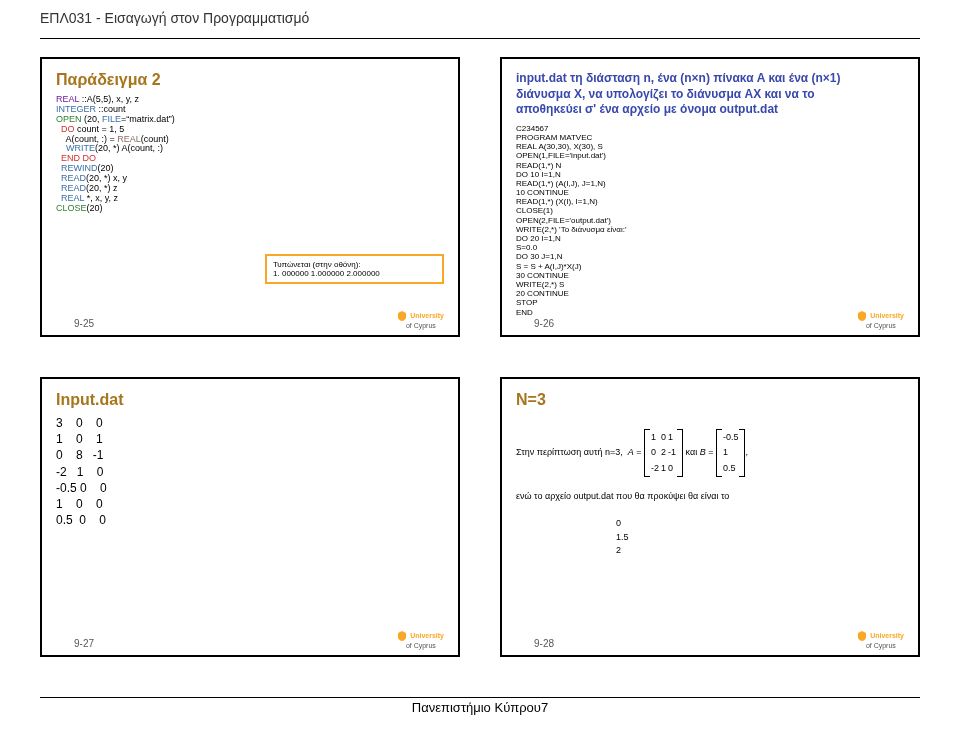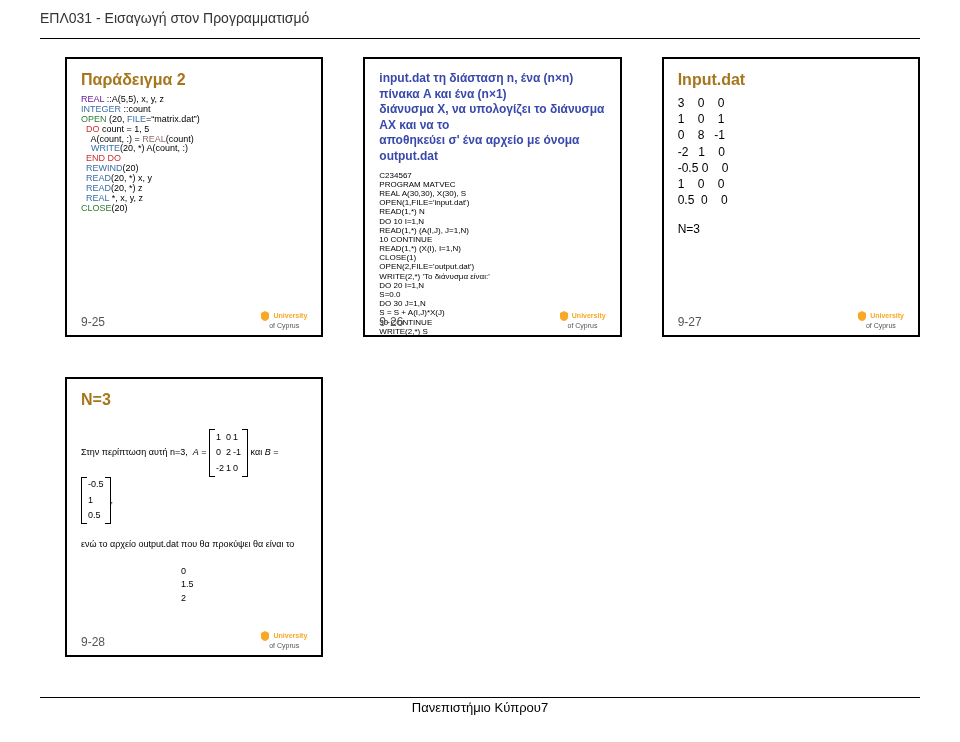--- a/index.html
+++ b/index.html
@@ -16,24 +16,23 @@
   }
   .header {
     font-size: 14px;
     color: #333;
     border-bottom: 1px solid #000;
     padding-bottom: 12px;
     margin-bottom: 18px;
   }
   .slides-grid {
     display: grid;
-    grid-template-columns: 1fr 1fr 1fr;
+    grid-template-columns: 1fr 1fr;
     gap: 40px 40px;
     margin-bottom: 40px;
-    margin-left: 25px;
   }
   .slide {
     border: 2px solid #000;
     background: #fff;
     position: relative;
     padding: 12px 14px 8px;
     box-sizing: border-box;
     height: 280px;
     font-size: 9px;
     color: #000;
@@ -61,22 +60,22 @@
     padding: 4px 6px;
     font-size: 8px;
     margin-top: 40px;
     width: 42%;
     float: right;
   }
   .print-box .l1 { color: #000; }
   .slide-footer {
     position: absolute;
     bottom: 6px;
-    left: 14px;
-    font-size: 12px;
+    left: 32px;
+    font-size: 10px;
     color: #555;
   }
   .uni-logo {
     position: absolute;
     bottom: 6px;
     right: 14px;
     font-size: 7px;
     text-align: left;
     line-height: 1;
   }
@@ -133,20 +132,24 @@
         <div class="code-line"><span class="green">OPEN</span> (20, <span class="blue">FILE</span>=“matrix.dat”)</div>
         <div class="code-line">  <span class="red">DO</span> count = 1, 5</div>
         <div class="code-line">    A(count, :) = <span class="kw-real2">REAL</span>(count)</div>
         <div class="code-line">    <span class="blue">WRITE</span>(20, *) A(count, :)</div>
         <div class="code-line">  <span class="red">END DO</span></div>
         <div class="code-line">  <span class="blue">REWIND</span>(20)</div>
         <div class="code-line">  <span class="blue">READ</span>(20, *) x, y</div>
         <div class="code-line">  <span class="blue">READ</span>(20, *) z</div>
         <div class="code-line">  <span class="blue">REAL</span> *, x, y, z</div>
         <div class="code-line"><span class="green">CLOSE</span>(20)</div>
+      </div>
+      <div class="print-box">
+        <div class="l1">Τυπώνεται (στην οθόνη):</div>
+        <div>1. 000000   1.000000   2.000000</div>
       </div>
       <div class="slide-footer">9-25</div>
       <div class="uni-logo">
         <svg width="12" height="12" viewBox="0 0 12 12">
             <path d="M6 1 L10 3 L10 7 Q10 10 6 11 Q2 10 2 7 L2 3 Z" fill="#f9a825"></path>
           </svg><span class="b1">University</span><br>
         &nbsp;&nbsp;&nbsp;&nbsp;&nbsp;<span class="b2">of Cyprus</span>
       </div>
     </div>
 
@@ -190,21 +193,20 @@
       <div class="slide-title">Ιnput.dat</div>
       <div class="input-list">
         <div class="row">3    0    0</div>
         <div class="row">1    0    1</div>
         <div class="row">0    8   -1</div>
         <div class="row">-2   1    0</div>
         <div class="row">-0.5 0    0</div>
         <div class="row">1    0    0</div>
         <div class="row">0.5  0    0</div>
       </div>
-      <div style="margin-top:14px;font-size:12px;">N=3</div>
       <div class="slide-footer">9-27</div>
       <div class="uni-logo">
         <svg width="12" height="12" viewBox="0 0 12 12">
             <path d="M6 1 L10 3 L10 7 Q10 10 6 11 Q2 10 2 7 L2 3 Z" fill="#f9a825"></path>
           </svg><span class="b1">University</span><br>
         &nbsp;&nbsp;&nbsp;&nbsp;&nbsp;<span class="b2">of Cyprus</span>
       </div>
     </div>
 
     <div class="slide">

